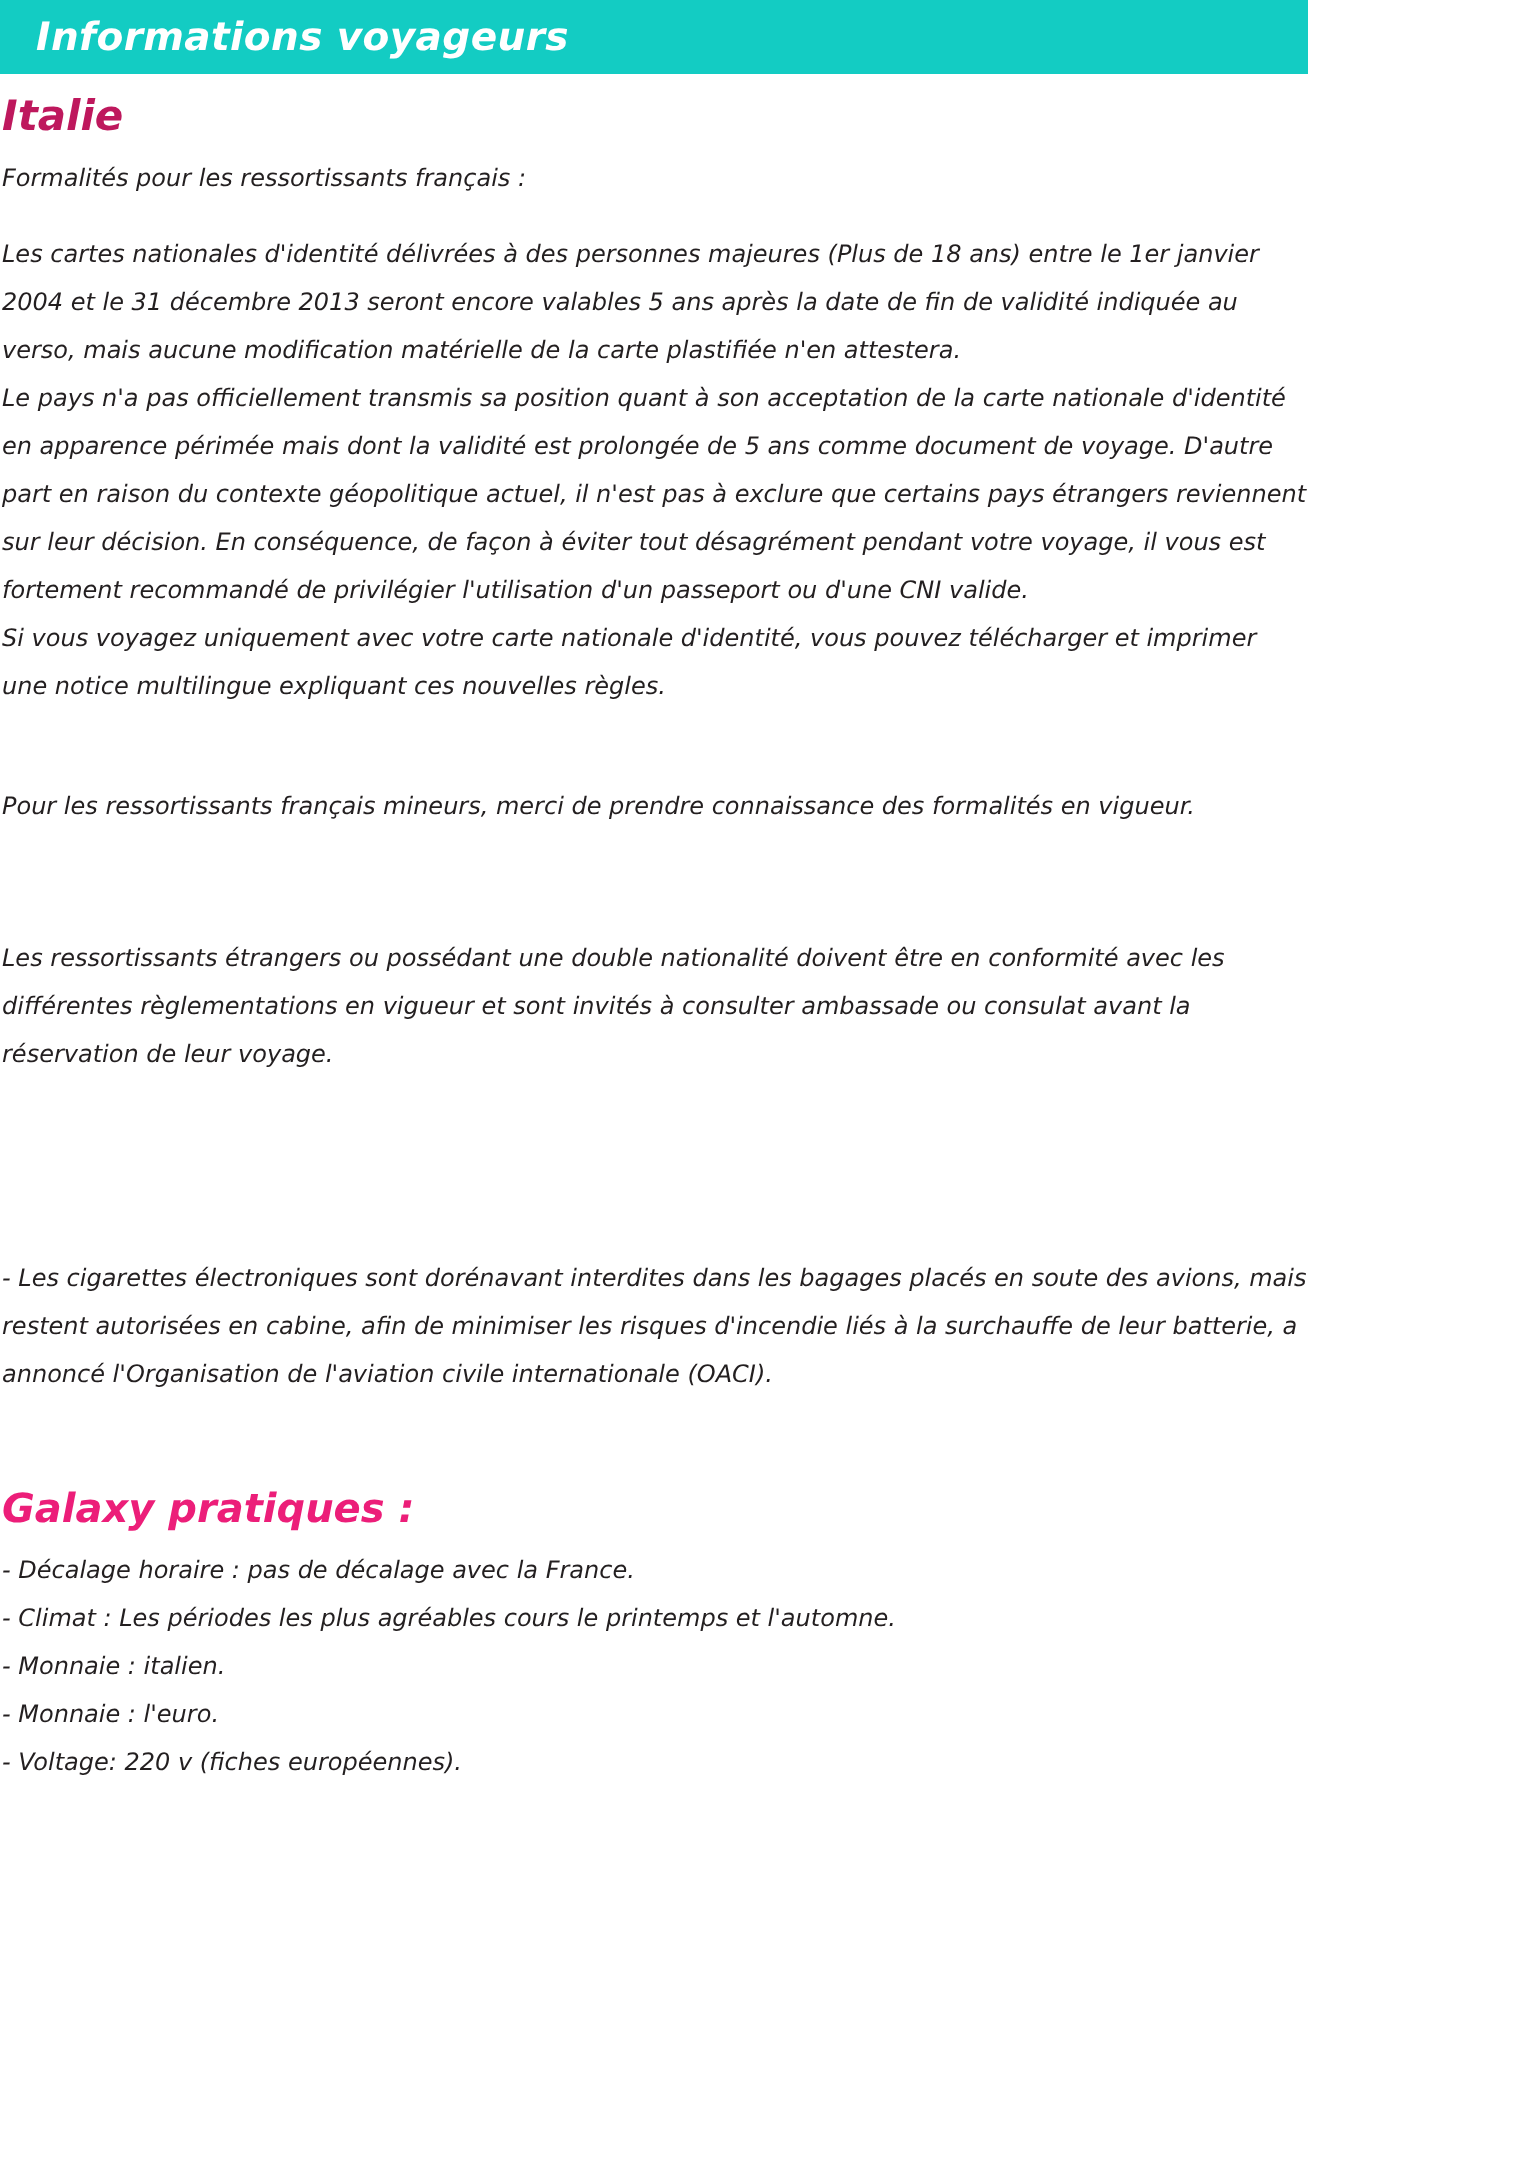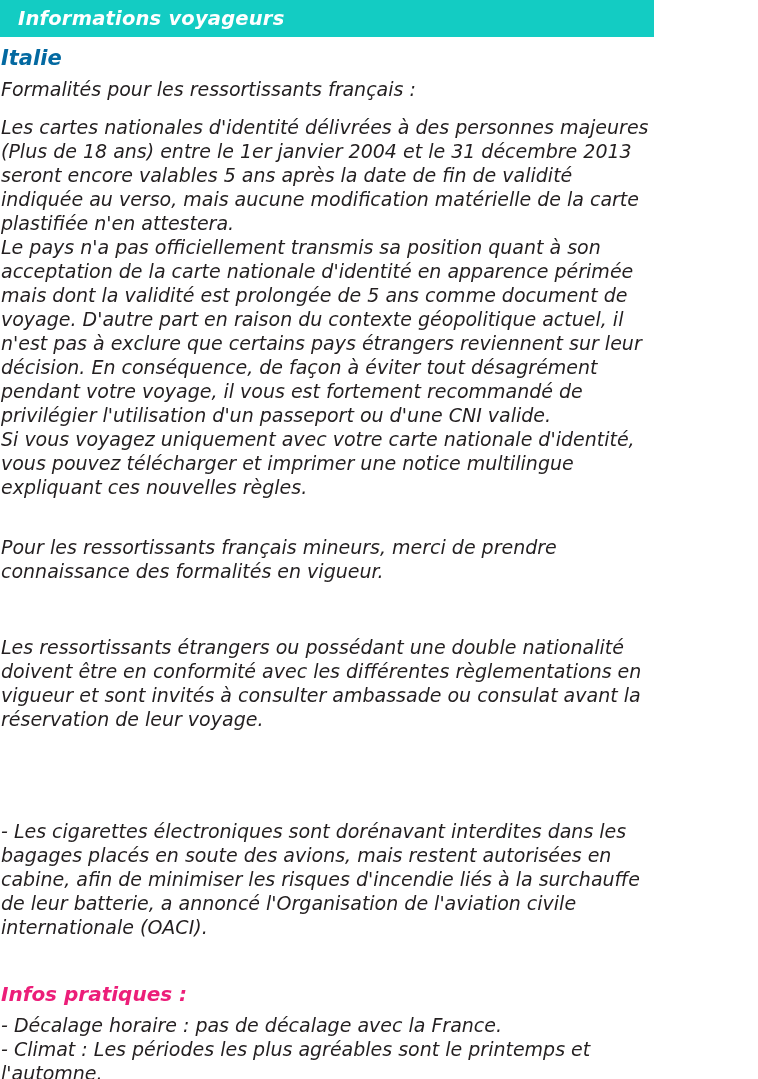--- a/index.html
+++ b/index.html
@@ -30,40 +30,40 @@
     font-style: italic;
     font-weight: bold;
     font-size: 19.5px;
     letter-spacing: 0.2px;
     font-family: "DejaVu Sans", sans-serif;
   }
   .content {
     padding: 0;
   }
   .country-title {
-    color: #0369a1;
+    color: #be185d;
     font-style: italic;
     font-weight: bold;
     font-size: 21px;
     margin: 9px 0 0 0;
     padding: 0 0 0 1px;
     line-height: 1.2;
   }
   .section-title {
     color: #ec1e79;
     font-style: italic;
     font-weight: bold;
     font-size: 20px;
     margin: 0;
     padding: 0 0 0 1px;
     line-height: 1.3;
   }
   p.body-text {
     font-style: italic;
-    font-size: 19px;
+    font-size: 12px;
     line-height: 24px;
     margin: 0;
     padding: 0 0 0 1px;
     color: #231f20;
   }
   .gap-sm { height: 14px; }
   .gap-md { height: 36px; }
   .gap-lg { height: 52px; }
   .gap-xs { height: 6px; }
   .lines p.body-text { white-space: normal; }
@@ -104,26 +104,26 @@
 
     <div class="gap-lg"></div>
 
     <p class="body-text">- Les cigarettes électroniques sont dorénavant interdites dans les bagages placés en soute des avions, mais restent autorisées en cabine, afin de minimiser les risques d'incendie liés à la surchauffe de leur batterie, a annoncé l'Organisation de l'aviation civile internationale (OACI).</p>
 
     <div class="gap-md"></div>
 
 
     <div class="gap-xs"></div>
 
-    <h2 class="section-title">Infos pratiques :</h2>
+    <h2 class="section-title">Galaxy pratiques :</h2>
 
     <div class="gap-xs"></div>
 
     <div class="lines">
       <p class="body-text">- Décalage horaire : pas de décalage avec la France.</p>
-      <p class="body-text">- Climat : Les périodes les plus agréables sont le printemps et l'automne.</p>
+      <p class="body-text">- Climat : Les périodes les plus agréables cours le printemps et l'automne.</p>
       <p class="body-text">- Monnaie : italien.</p>
       <p class="body-text">- Monnaie : l'euro.</p>
       <p class="body-text">- Voltage: 220 v (fiches européennes).</p>
     </div>
 
   </div>
 </div>
 
 </body></html>

